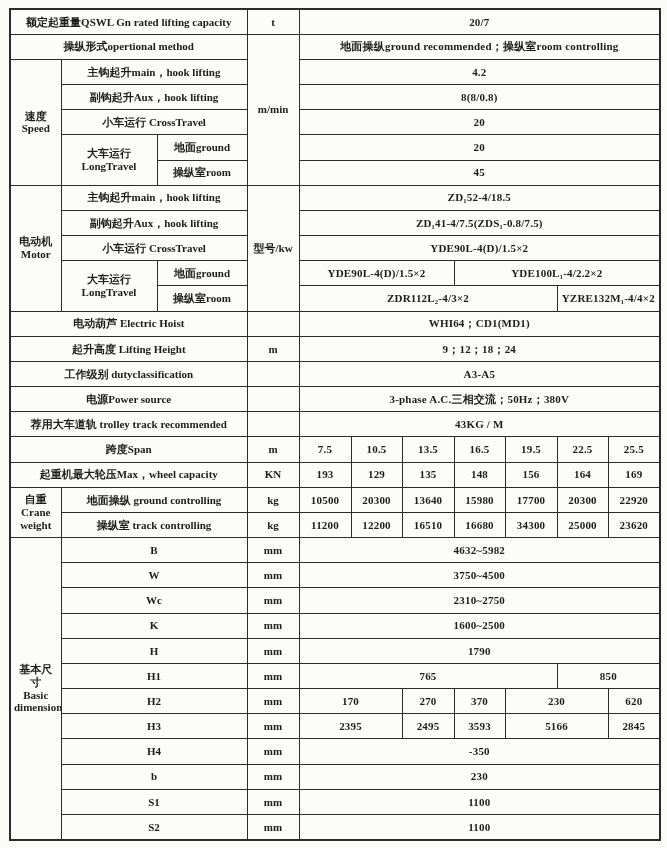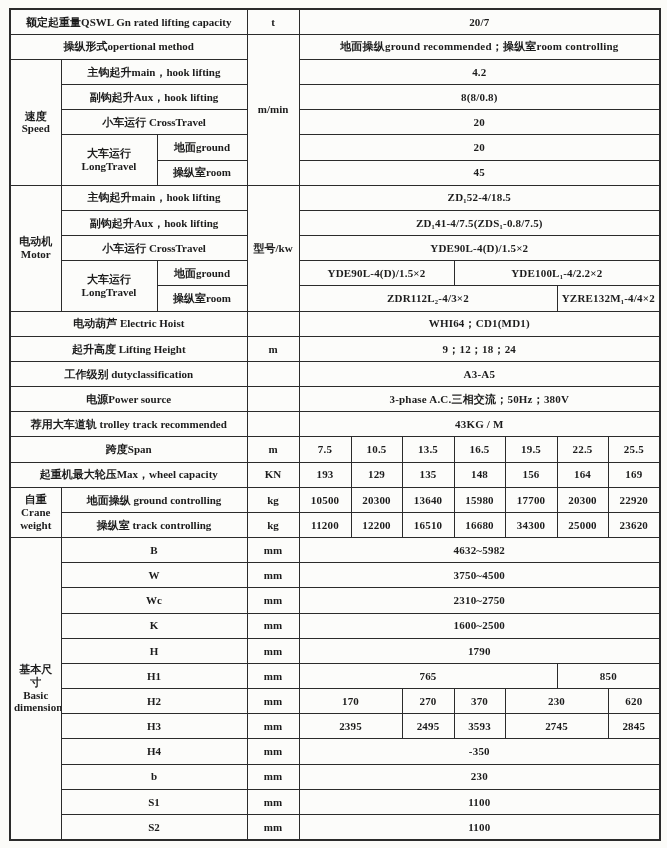--- a/index.html
+++ b/index.html
@@ -236,21 +236,21 @@
           <td class="value">370</td>
           <td colspan="2" class="value">230</td>
           <td class="value">620</td>
         </tr>
         <tr class="r">
           <td colspan="2" class="label">H3</td>
           <td class="unit">mm</td>
           <td colspan="2" class="value">2395</td>
           <td class="value">2495</td>
           <td class="value">3593</td>
-          <td colspan="2" class="value">2745</td>
+          <td colspan="2" class="value">5166</td>
           <td class="value">2845</td>
         </tr>
         <tr class="r">
           <td colspan="2" class="label">H4</td>
           <td class="unit">mm</td>
           <td colspan="7" class="value">-350</td>
         </tr>
         <tr class="r">
           <td colspan="2" class="label">b</td>
           <td class="unit">mm</td>

